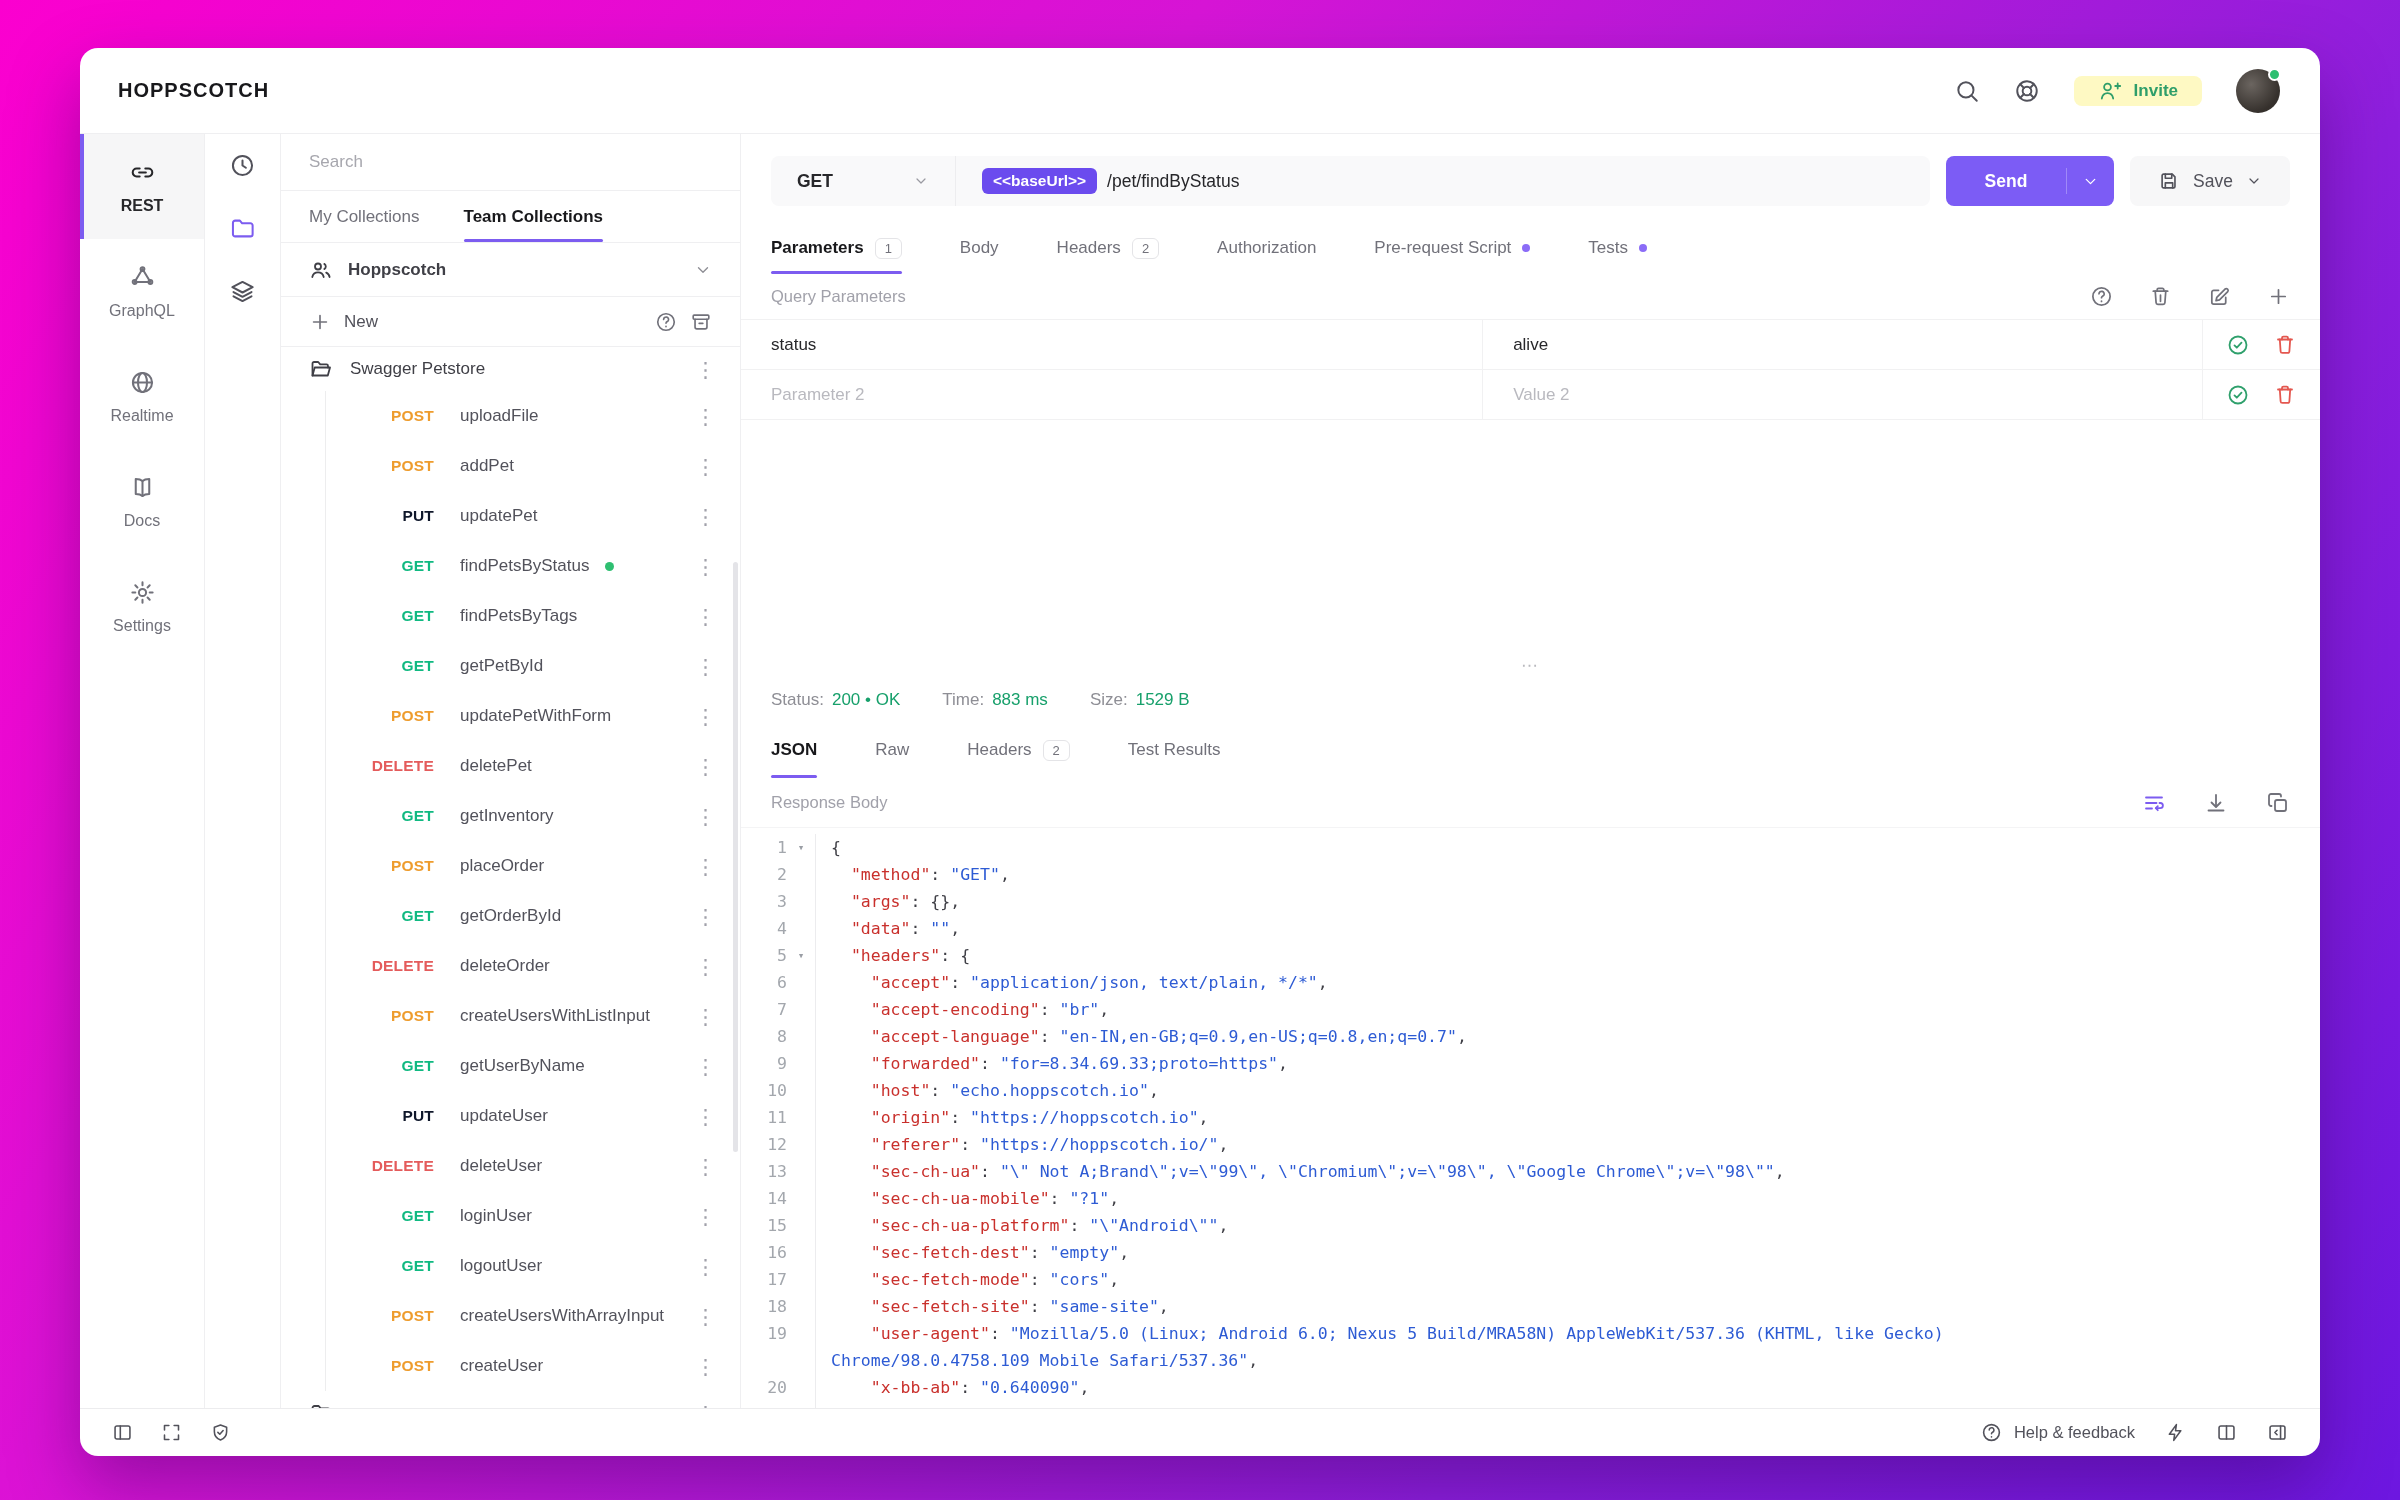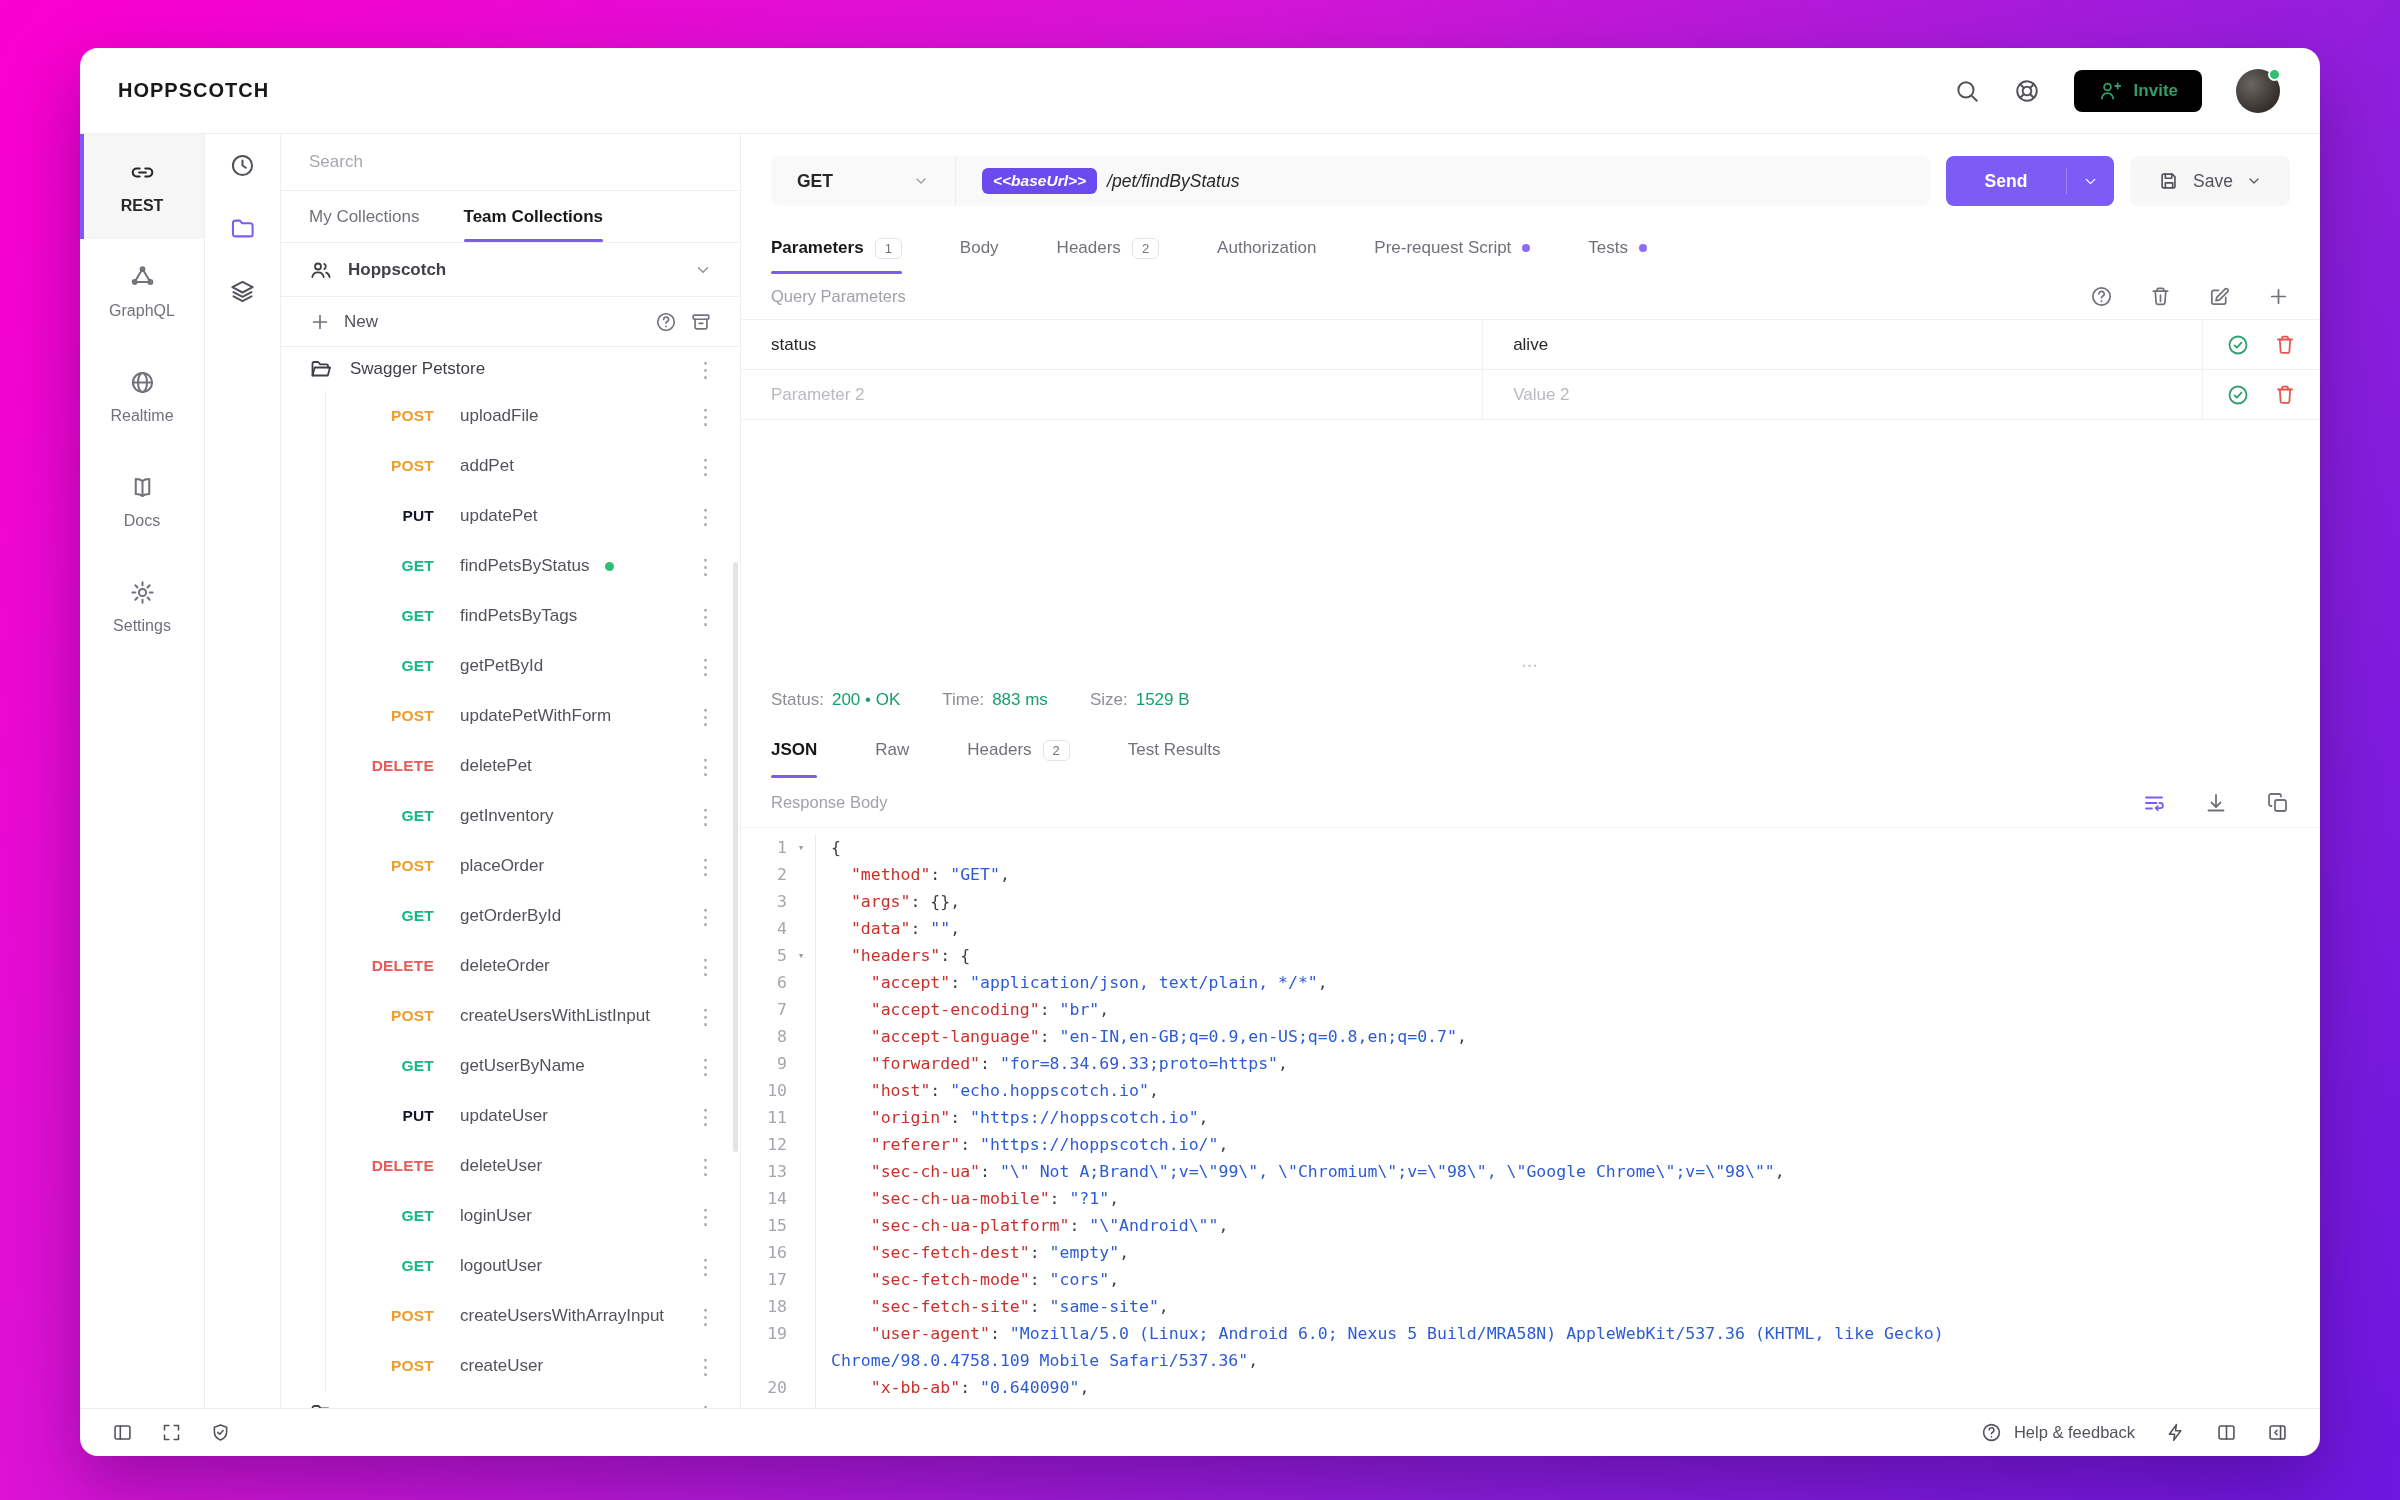--- a/index.html
+++ b/index.html
@@ -8,21 +8,21 @@
   .window { position:absolute; left:80px; top:48px; width:2240px; height:1408px; background:#fff; border-radius:18px; overflow:hidden; display:flex; flex-direction:column; box-shadow:0 30px 70px rgba(50,0,90,.4); }
 
   svg { display:block; }
   .ic { stroke:currentColor; fill:none; stroke-width:1.8; stroke-linecap:round; stroke-linejoin:round; }
 
   
   .topbar { height:85px; flex:0 0 85px; display:flex; align-items:center; justify-content:space-between; padding:0 40px 0 38px; }
   .logo { font-size:20px; font-weight:800; letter-spacing:1px; color:#18181b; }
   .topbar-right { display:flex; align-items:center; gap:34px; }
   .icon-btn { color:#52525b; cursor:pointer; }
-  .invite-btn { display:flex; align-items:center; gap:12px; background:#000000; color:#2f9e6a; border:none; border-radius:8px; height:42px; padding:0 24px; font-size:17px; font-weight:700; font-family:inherit; cursor:pointer; }
+  .invite-btn { display:flex; align-items:center; gap:12px; background:#fef9c3; color:#2f9e6a; border:none; border-radius:8px; height:30px; padding:0 24px; font-size:17px; font-weight:700; font-family:inherit; cursor:pointer; }
   .avatar { position:relative; width:44px; height:44px; border-radius:50%; background:radial-gradient(circle at 35% 35%,#6b6560,#35302c 70%); }
   .status-dot { position:absolute; top:-1px; right:-1px; width:13px; height:13px; border-radius:50%; background:#2fbf71; border:2px solid #fff; }
 
   
   .main { flex:1; display:flex; min-height:0; border-top:1px solid #efeff1; }
 
   .rail { width:125px; flex:0 0 125px; border-right:1px solid #efeff1; background:#fff; }
   .rail-item { height:105px; display:flex; flex-direction:column; align-items:center; justify-content:center; gap:11px; color:#71717a; font-size:16px; position:relative; cursor:pointer;text-align:right; }
   .rail-item.active { background:#f6f6f7; color:#27272a; font-weight:600; }
   .rail-item.active::before { content:""; position:absolute; left:0; top:0; bottom:0; width:4px; background:#7c5cf0; }
@@ -56,21 +56,21 @@
   .req-row .kebab { margin-left:auto; }
   .m-get{color:#10b981} .m-post{color:#ee9c2d} .m-put{color:#0f172a} .m-delete{color:#e45b5b}
   .scroll-thumb { position:absolute; right:2px; top:215px; width:5px; height:590px; border-radius:3px; background:#e4e4e8; }
 
   
   .content { flex:1; display:flex; flex-direction:column; min-width:0; }
   .req-bar { padding:22px 30px 16px; display:flex; gap:16px; flex:0 0 88px; }
   .url-box { flex:1; display:flex; background:#f9f9fa; border-radius:8px; height:50px; align-items:center; }
   .method-sel { width:185px; flex:0 0 185px; padding:0 26px; display:flex; justify-content:space-between; align-items:center; font-weight:700; color:#27272a; font-size:17.5px; border-right:1px solid #ededef; height:100%; cursor:pointer; }
   .method-sel .chev { color:#9a9aa1; }
-  .url-field { flex:1; display:flex; align-items:center; gap:10px; padding:0 26px; font-size:17.5px; color:#27272a;font-style:italic; }
+  .url-field { flex:1; display:flex; align-items:center; gap:10px; padding:0 26px; font-size:17.5px; color:#27272a; }
   .chip { background:#6b4bee; color:#fff; font-size:15.5px; font-weight:600; padding:4px 11px; border-radius:6px; }
   .send-btn { width:168px; flex:0 0 168px; height:50px; background:#7c5cf5; border:none; border-radius:8px; color:#fff; display:flex; align-items:center; font-family:inherit; cursor:pointer; }
   .send-label { flex:1; text-align:center; font-size:17.5px; font-weight:700; }
   .send-chev { width:48px; display:flex; align-items:center; justify-content:center; border-left:1px solid rgba(255,255,255,.28); height:26px; }
   .save-btn { width:160px; flex:0 0 160px; height:50px; background:#f7f7f8; border:none; border-radius:8px; color:#52525b; display:flex; align-items:center; justify-content:center; gap:13px; font-size:17.5px; font-family:inherit; cursor:pointer; }
 
   .hz-tabs { display:flex; padding:0 30px; gap:58px; height:52px; flex:0 0 52px; align-items:stretch; }
   .hz-tab { display:flex; align-items:center; gap:11px; color:#71717a; font-size:17px; position:relative; cursor:pointer; }
   .hz-tab.active { color:#18181b; font-weight:700; }
   .hz-tab.active::after { content:""; position:absolute; left:0; right:0; bottom:0; height:3px; background:#7c5cf0; border-radius:2px; }

